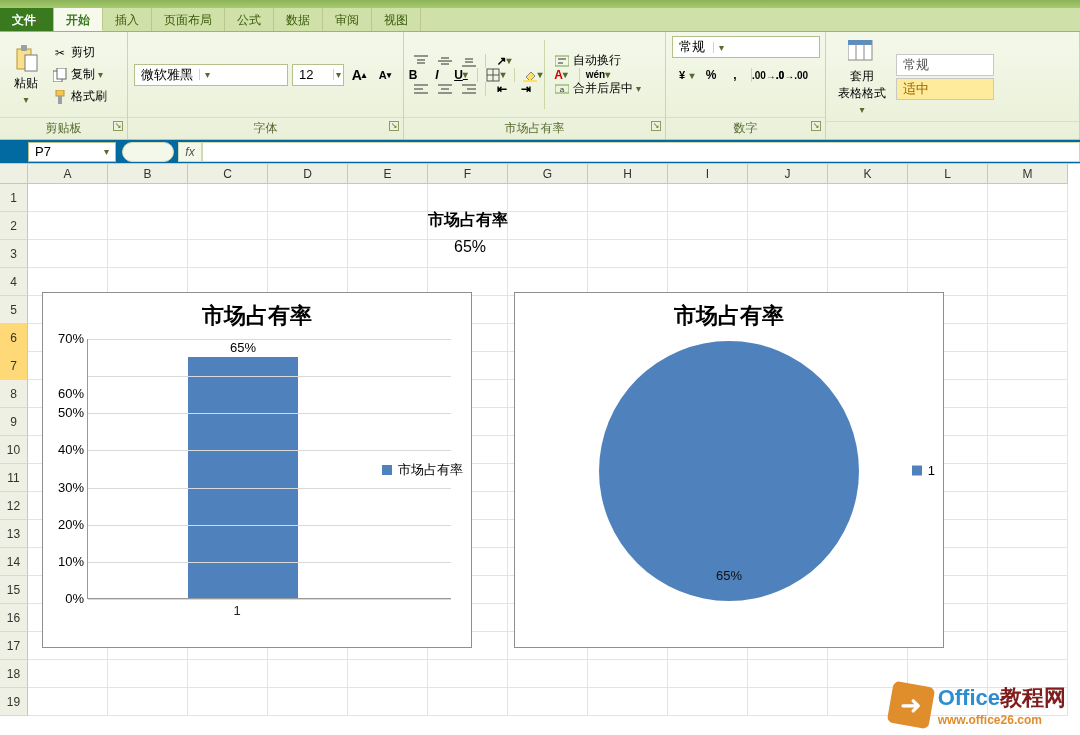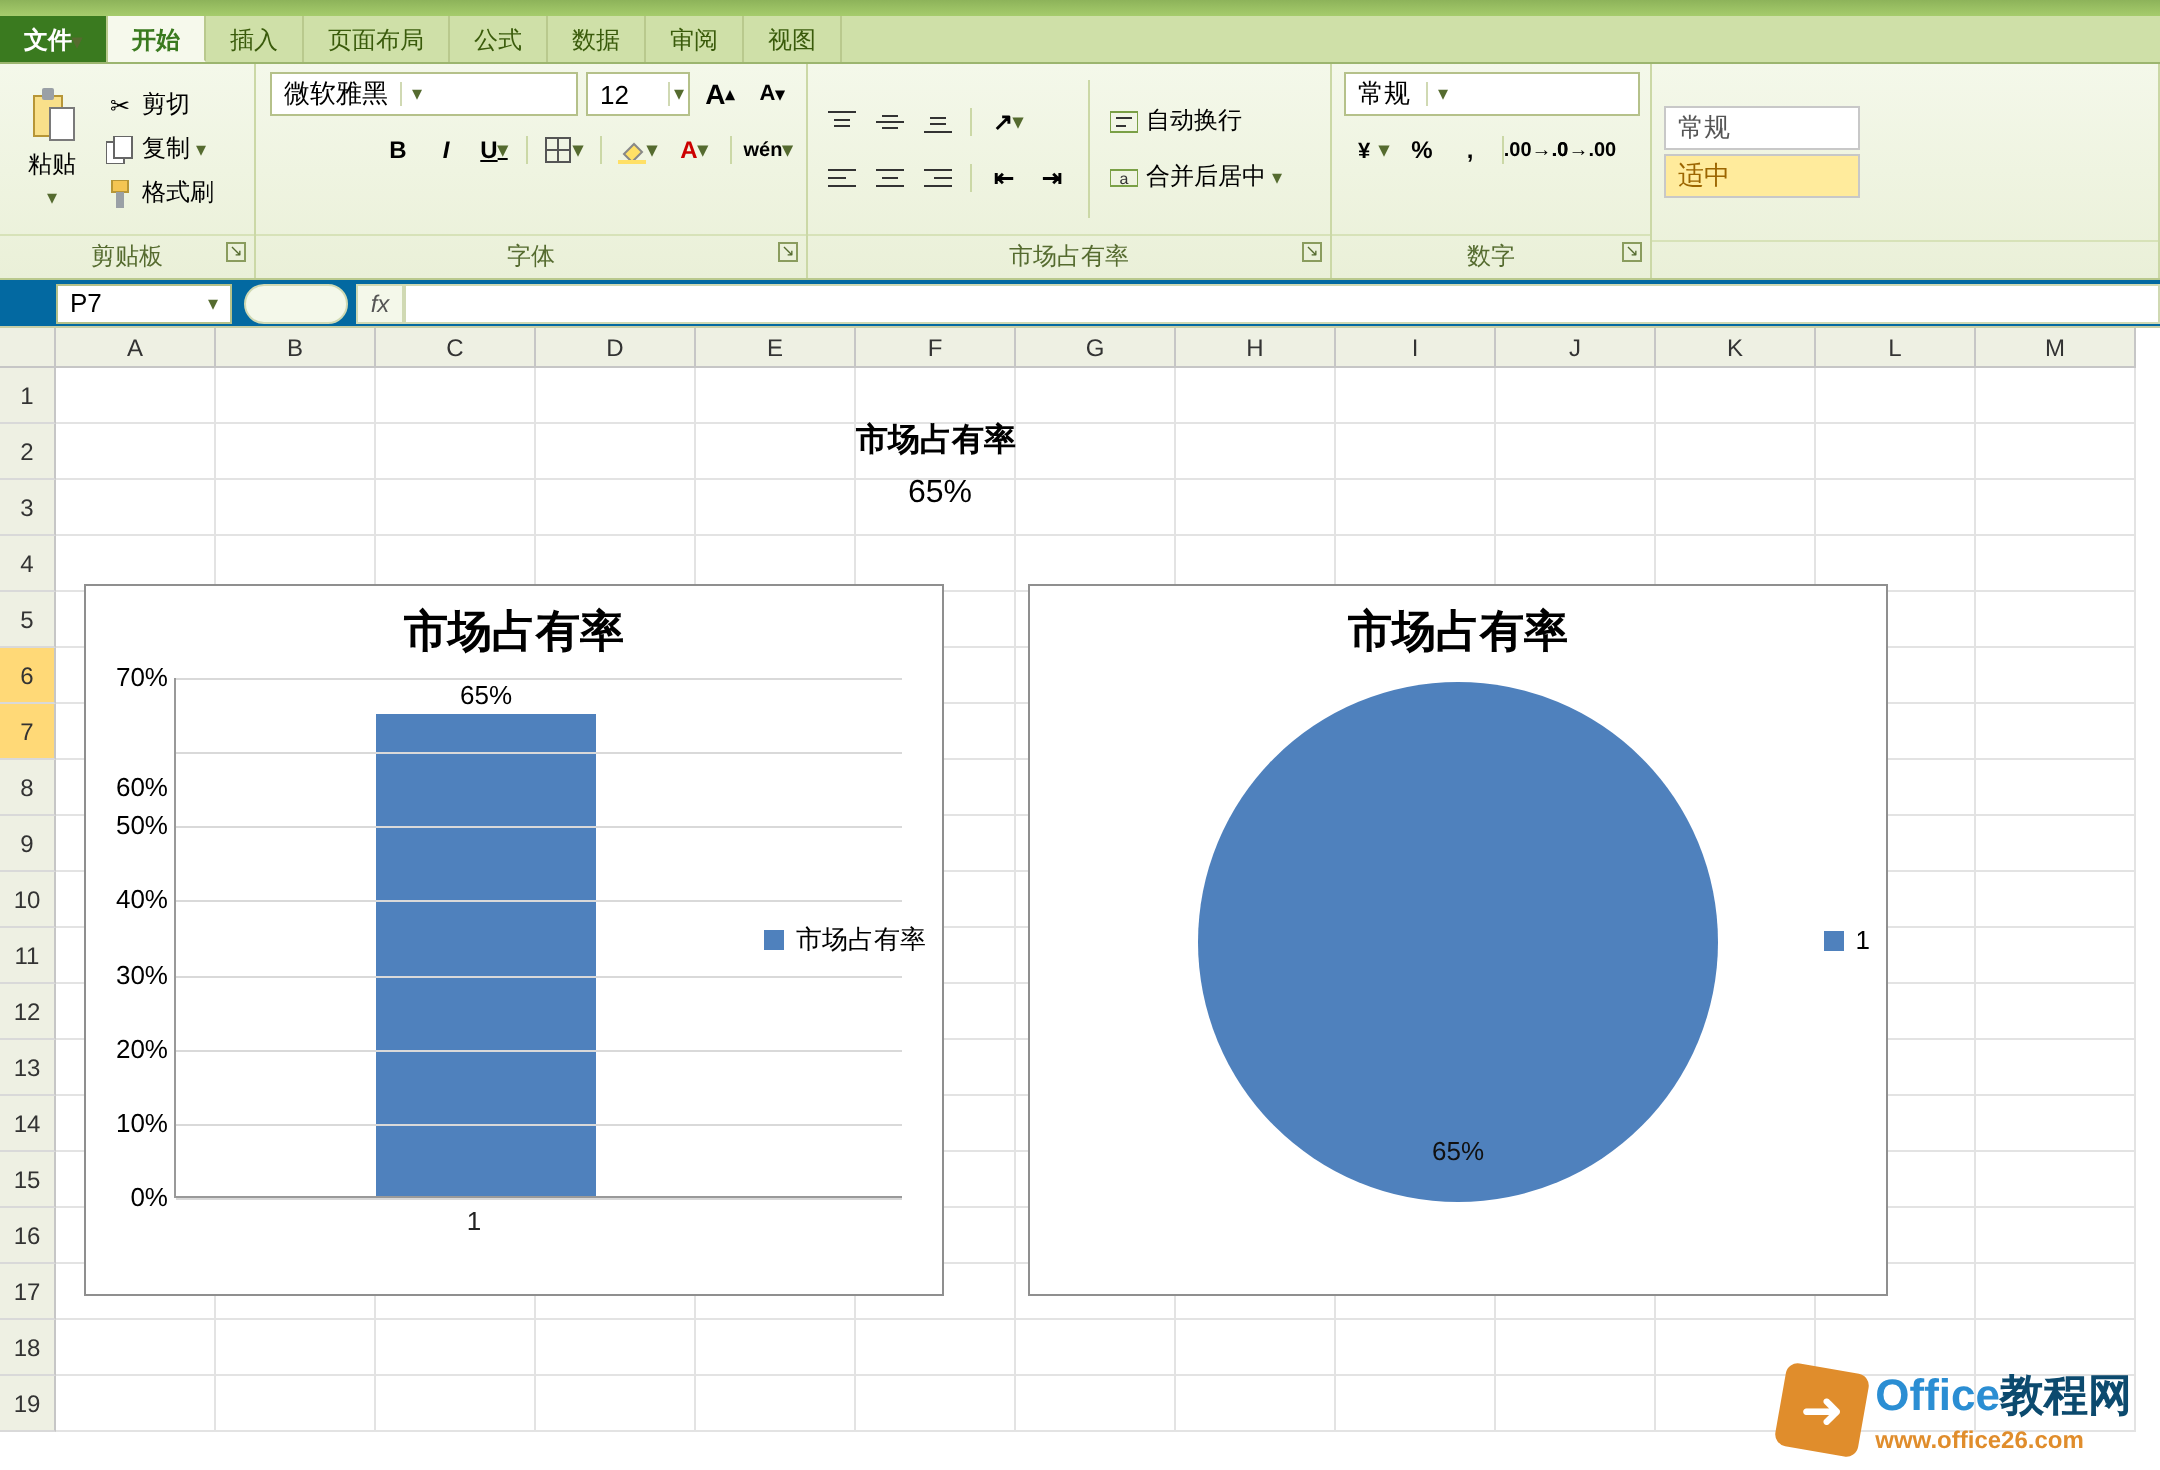--- a/index.html
+++ b/index.html
@@ -72,21 +72,21 @@
 .datalabel { position:absolute; font-size:13px; width:60px; text-align:center; }
 .piewrap { position:relative; height:300px; }
 .pie { width:260px; height:260px; border-radius:50%; background:#4f81bd; margin:6px auto 0; position:relative;}
 .pielabel{position:absolute; bottom:18px; left:50%; transform:translateX(-50%); font-size:13px; color:#111;}
 
 
 .wm { position:absolute; right:14px; bottom:8px; display:flex; align-items:center; gap:6px; }
 .wm .sq { width:42px; height:42px; background:#e08d2c; border-radius:6px; transform:rotate(10deg); position:relative;}
 .wm .sq::after{content:"➜";position:absolute;inset:0;display:flex;align-items:center;justify-content:center;font-size:26px;color:#fff;transform:rotate(-10deg);}
 .wm .t1{font-size:22px; font-weight:bold; color:#2b8ed3;}
-.wm .t1 .cn{color:#0c4a6e;}
+.wm .t1 .cn{color:#7f1d1d;}
 .wm .t2{font-size:12px;color:#e08d2c;font-weight:bold;}
 </style>
 </head>
 <body>
 
 <div class="titlebar"></div>
 
 <div class="tabs">
   <div class="tab file">
       <span>文件</span>
@@ -139,21 +139,21 @@
               </svg>
             </div>
             <span>格式刷</span>
           </div>
       </div>
     </div>
     <div class="group-label"><span>剪贴板</span><div class="dlg">↘</div></div>
   </div>
 
   <div class="group" style="width:276px">
-    <div class="group-body" style="flex-direction:column;align-items:flex-end;gap:6px;">
+    <div class="group-body" style="flex-direction:row;align-items:center;gap:6px;">
       <div style="display:flex;gap:4px;align-items:center;">
         <div class="combo" style="width:154px">
             <span class="txt">微软雅黑</span>
             <span class="btn">▾</span>
           </div>
         <div class="combo" style="width:52px">
             <span class="txt">12</span>
             <span class="btn">▾</span>
           </div>
         <div class="toggle">
@@ -303,20 +303,33 @@
         <div class="toggle">
             <span style="font-size:10px">.0→.00</span>
           </div>
       </div>
     </div>
     <div class="group-label"><span>数字</span><div class="dlg">↘</div></div>
   </div>
 
   <div class="group" style="flex:1">
     <div class="group-body">
+      <div class="bigbtn">
+        <div class="ic">
+            <svg width="28" height="24">
+              <rect x="0" y="0" width="24" height="20" fill="#fff" stroke="#888"></rect>
+              <rect x="0" y="0" width="24" height="5" fill="#5b8ec1"></rect>
+              <line x1="8" y1="0" x2="8" y2="20" stroke="#888"></line>
+              <line x1="16" y1="0" x2="16" y2="20" stroke="#888"></line>
+            </svg>
+          </div>
+        <span style="white-space:pre-line;text-align:center">套用
+表格格式</span>
+          <span class="dd"></span>
+      </div>
       <div class="rightstyle">
         <div class="stylebox">常规</div>
         <div class="stylebox yellow">适中</div>
       </div>
     </div>
     <div class="group-label">&nbsp;</div>
   </div>
 </div>
 
 <div class="fbar">

